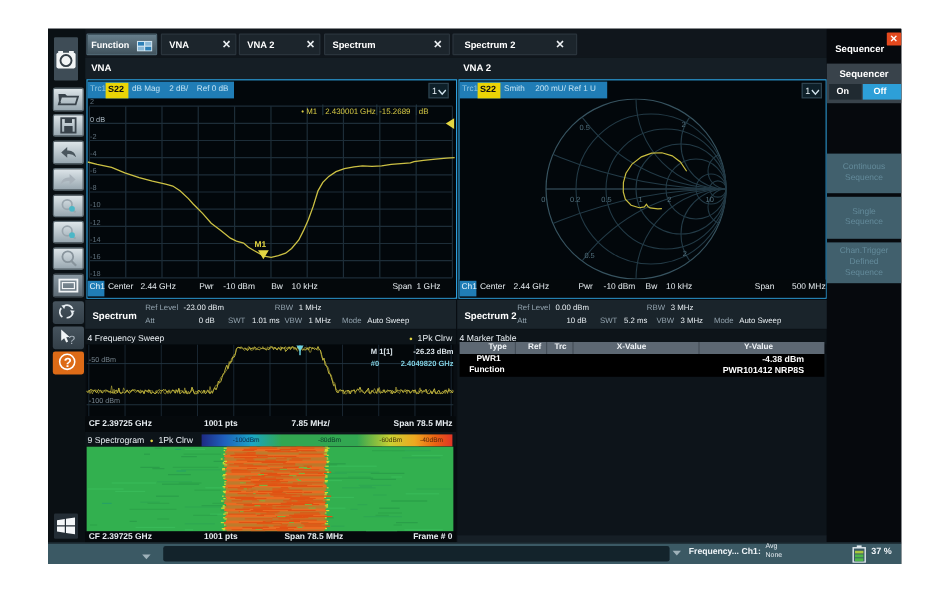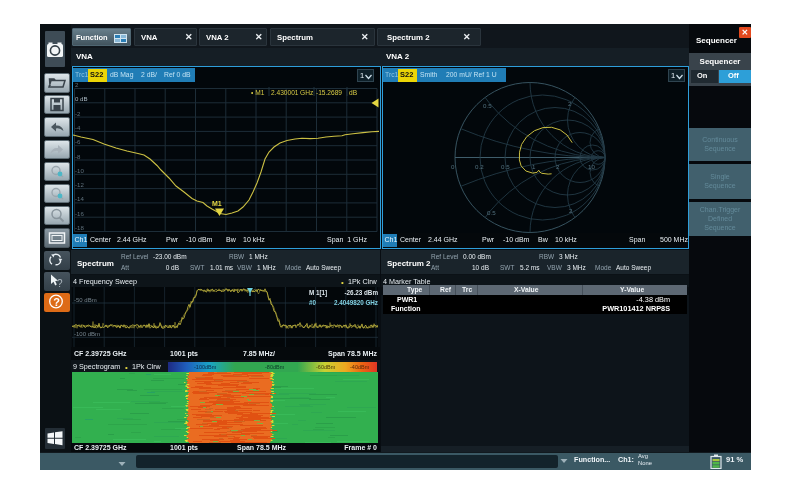--- a/index.html
+++ b/index.html
@@ -829,21 +829,21 @@
 <span class="t" style="left:367px;top:262px;font-size:6.8px;color:#f0f4f7;font-weight:bold">Type</span>
 <span class="t" style="left:400px;top:262px;font-size:6.8px;color:#f0f4f7;font-weight:bold">Ref</span>
 <span class="t" style="left:422px;top:262px;font-size:6.8px;color:#f0f4f7;font-weight:bold">Trc</span>
 <span class="t" style="left:474px;top:262px;font-size:6.8px;color:#f0f4f7;font-weight:bold">X-Value</span>
 <span class="t" style="left:580px;top:262px;font-size:6.8px;color:#f0f4f7;font-weight:bold">Y-Value</span>
 <div class="a" style="left:341px;top:270.5px;width:308px;height:151.5px;background:#0d141a"></div>
 <div class="a" style="left:341px;top:422px;width:308px;height:6px;background:#161f26"></div>
 <div class="a" style="left:343px;top:270.5px;width:304px;height:19.5px;background:#000"></div>
 <span class="t" style="left:357px;top:272px;font-size:7px;color:#fff;font-weight:bold">PWR1</span>
 <span class="t" style="left:351px;top:281px;font-size:7px;color:#fff;font-weight:bold">Function</span>
-<span class="t" style="right:81px;top:272px;font-size:7.3px;color:#fff;font-weight:normal">-4.38 dBm</span>
+<span class="t" style="right:81px;top:272px;font-size:7.3px;color:#fff;font-weight:bold">-4.38 dBm</span>
 <span class="t" style="right:81px;top:280.5px;font-size:7.3px;color:#fff;font-weight:bold">PWR101412 NRP8S</span>
 <div class="a" style="left:649px;top:0px;width:62px;height:428px;background:#06090d"></div>
 <span class="t" style="left:656px;top:12px;font-size:8px;color:#fff;font-weight:bold">Sequencer</span>
 <div class="a" style="left:699px;top:3px;width:12px;height:11px;background:#e8481c;border-radius:1px">
       <span style="position:absolute;left:2.5px;top:0.5px;font-size:8px;font-weight:bold;color:#fff">✕</span>
     </div>
 <div class="a" style="left:649px;top:29px;width:62px;height:33px;background:#39434b"></div>
 <span class="t" style="left:680px;top:33px;font-size:8px;color:#fff;font-weight:bold;transform:translateX(-50%)">Sequencer</span>
 <div class="a" style="left:650.5px;top:46px;width:27px;height:13px;background:#202a31"></div>
 <span class="t" style="left:657px;top:48px;font-size:7.5px;color:#fff;font-weight:bold">On</span>
@@ -864,26 +864,26 @@
       <svg width="8" height="6">
         <path d="M0.5 1 L4 5 L7.5 1 Z" fill="#9fb2ba"></path>
       </svg>
     </div>
 <div class="a" style="left:96px;top:431px;width:422px;height:12.5px;background:#13232b;border-radius:2px"></div>
 <div class="a" style="left:520px;top:434px;width:8px;height:6px;">
       <svg width="8" height="6">
         <path d="M0.5 1 L4 5 L7.5 1 Z" fill="#9fb2ba"></path>
       </svg>
     </div>
-<span class="t" style="left:534px;top:432px;font-size:7.2px;color:#f0f5f8;font-weight:bold">Function...</span>
+<span class="t" style="left:534px;top:432px;font-size:7.2px;color:#f0f5f8;font-weight:bold">Frequency...</span>
 <span class="t" style="left:578px;top:432px;font-size:7.2px;color:#f0f5f8;font-weight:bold">Ch1:</span>
 <span class="t" style="left:598px;top:428.5px;font-size:5.8px;color:#e8eef2;">Avg</span>
 <span class="t" style="left:598px;top:435.5px;font-size:5.8px;color:#e8eef2;">None</span>
 <div class="a" style="left:670px;top:429.5px;width:12px;height:15px;">
       <svg width="12" height="15">
         <rect x="4" y="0.5" width="4" height="2" fill="#dfe8ec"></rect>
         <rect x="1" y="2.5" width="10" height="12" fill="none" stroke="#dfe8ec" stroke-width="1.2"></rect>
         <rect x="2.5" y="8" width="7" height="2.5" fill="#4db845"></rect>
         <rect x="2.5" y="11.2" width="7" height="2.5" fill="#4db845"></rect>
         <rect x="2.5" y="5" width="7" height="2.2" fill="#a8c838"></rect>
       </svg>
     </div>
-<span class="t" style="left:686px;top:432px;font-size:7.5px;color:#f0f5f8;font-weight:bold">91 %</span>
+<span class="t" style="left:686px;top:432px;font-size:7.5px;color:#f0f5f8;font-weight:bold">37 %</span>
 </div>
 </body></html>

